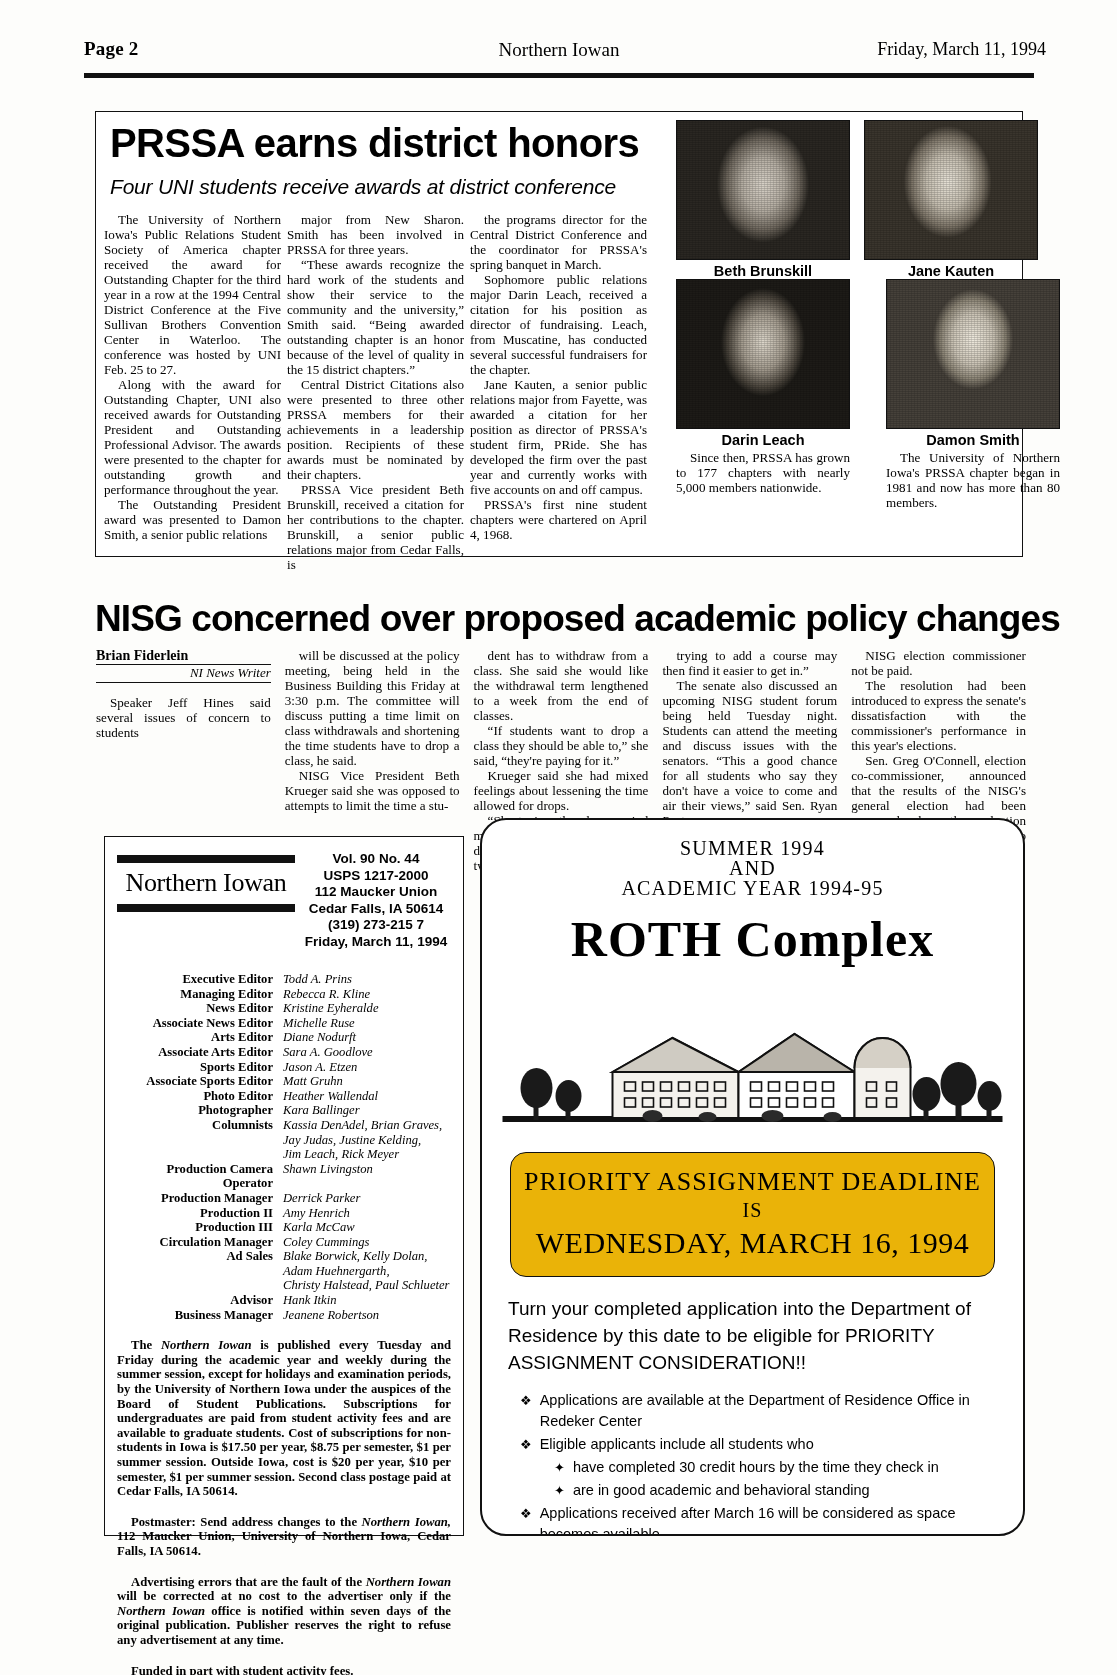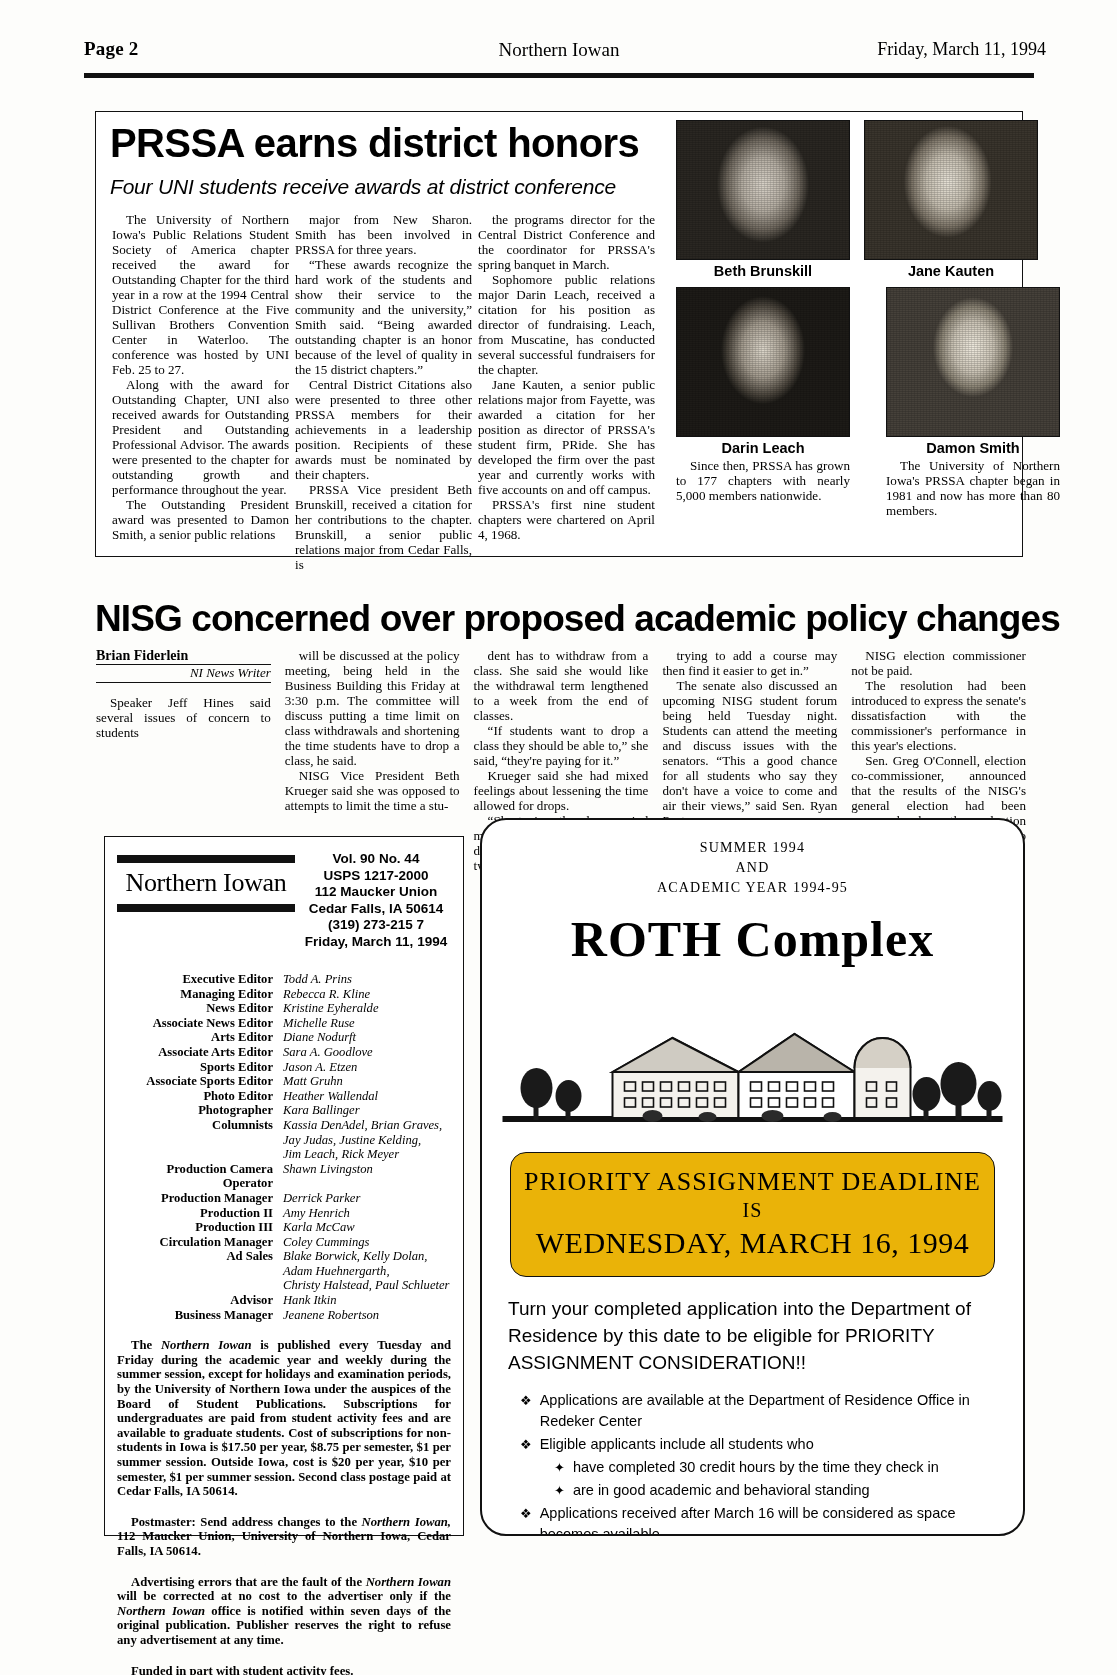--- a/index.html
+++ b/index.html
@@ -22,21 +22,21 @@
   .rule-thick { position:absolute; left:84px; top:73px; width:950px; height:5px; background:#111; }
 
   
   .story1 { position:absolute; left:95px; top:111px; width:928px; height:446px;
             border:1.4px solid #111; background:#fff; }
   .s1-head { font-family:"Liberation Sans", sans-serif; font-weight:bold;
              font-size:40px; letter-spacing:-0.6px; padding:11px 0 0 14px; line-height:1.0; }
   .s1-deck { font-family:"Liberation Sans", sans-serif; font-style:italic;
              font-size:21px; padding:12px 0 0 14px; letter-spacing:-0.2px; }
 
-  .s1-body { position:absolute; left:8px; top:100px; width:560px; display:flex; gap:6px;margin-left:8px; }
+  .s1-body { position:absolute; left:8px; top:100px; width:560px; display:flex; gap:6px; }
   .col { width:177px; font-size:13.1px; line-height:15.0px; text-align:justify;
          hyphens:auto; -webkit-hyphens:auto; }
   .col p { margin:0; text-indent:14px; }
   .col p.first { text-indent:14px; }
 
   
   .photos { position:absolute; left:580px; top:8px; width:362px; }
   .photorow { display:flex; gap:14px; }
   .photo-cell { width:174px; }
   .photo { width:174px; height:140px; border:1.4px solid #111; overflow:hidden; position:relative; }
@@ -96,21 +96,21 @@
 
   .mh-text { margin-top:14px; font-size:12.7px; line-height:14.6px; text-align:justify;
              font-weight:bold; hyphens:auto; -webkit-hyphens:auto; }
   .mh-text p { margin:16px 0 0 0; text-indent:14px; }
   .mh-text i { font-style:italic; }
 
   
   .ad { position:absolute; left:480px; top:818px; width:545px; height:718px;
         border:2px solid #111; border-radius:26px; background:#fff; overflow:hidden; }
   .ad-top { text-align:center; font-family:"Liberation Serif", serif;
-            font-size:14px; line-height:20px; letter-spacing:1.2px; padding-top:18px; }
+            font-size:20px; line-height:20px; letter-spacing:1.2px; padding-top:18px; }
   .ad-title { text-align:center; font-family:"Liberation Serif", serif; font-weight:bold;
               font-size:50px; letter-spacing:1px; padding-top:12px; }
   .ad-art { position:relative; height:170px; margin:8px 16px 0 16px; }
   .ad-deadline { margin:6px 28px 0 28px; border:1.6px solid #111; border-radius:16px;
                  text-align:center; padding:14px 6px 16px 6px; background:#eab308; }
   .ad-deadline .l1 { font-size:26px; letter-spacing:1px; }
   .ad-deadline .l2 { font-size:20px; letter-spacing:1px; margin-top:2px; }
   .ad-deadline .l3 { font-size:30px; letter-spacing:0.5px; margin-top:4px; }
   .ad-cta { font-family:"Liberation Sans", sans-serif; font-size:19px; line-height:27px;
             padding:18px 24px 0 26px; }
@@ -167,21 +167,21 @@
         </div>
         <div class="photo-cell">
           <div class="photo">
             <div class="ph-bg g2"></div>
               <div class="grain"></div>
           </div>
           <div class="cap">Jane Kauten</div>
         </div>
       </div>
 
-      <div class="photorow" style="margin-top:8px;gap:36px;">
+      <div class="photorow" style="gap:36px;">
         <div class="photo-cell">
           <div class="photo tall">
             <div class="ph-bg g3"></div>
               <div class="grain"></div>
           </div>
           <div class="cap">Darin Leach</div>
           <div class="undercap">
             <p>Since then,  PRSSA has grown to 177 chapters with nearly 5,000 members nationwide.</p>
           </div>
         </div>

